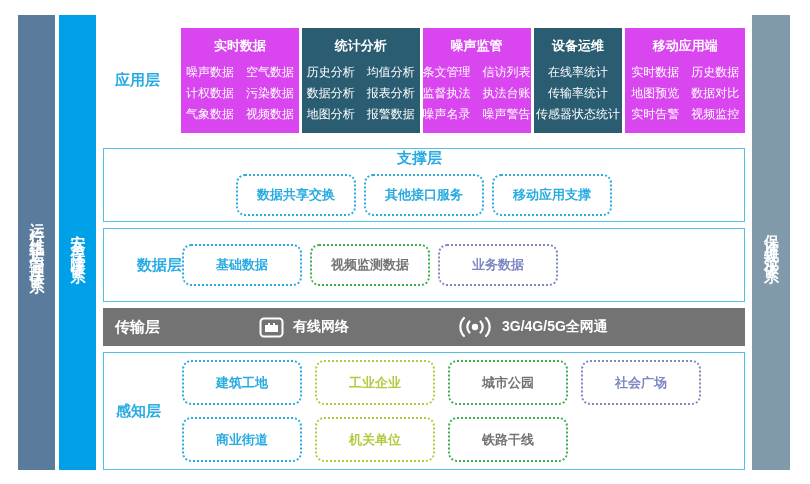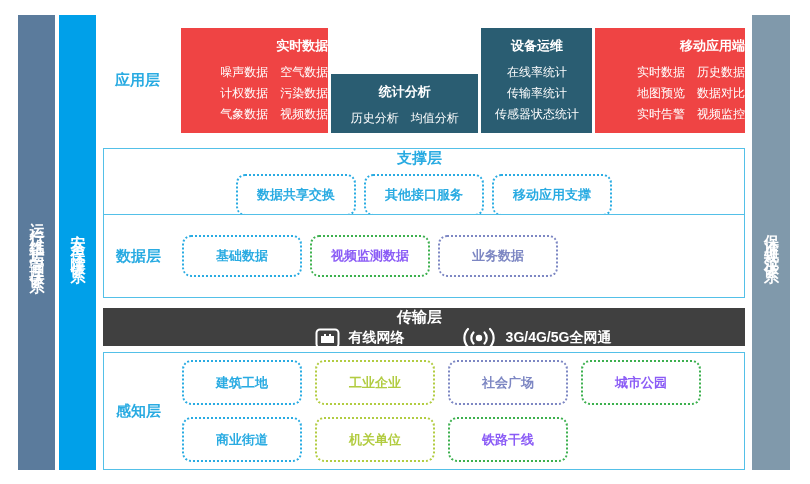--- a/index.html
+++ b/index.html
@@ -29,49 +29,49 @@
   .layer { position: absolute; left: 0; width: 642px; }
   .layer-label {
     color: #29abe2; font-size: 15px; font-weight: bold; white-space: nowrap;
     width: 78px; padding-left: 12px; flex: 0 0 auto;
   }
 
   
   .app-layer { top: 13px; height: 105px; display: flex; align-items: center; }
   .app-cols { flex: 1; display: flex; gap: 3px; height: 105px; }
   .app-col { color: #fff; display: flex; flex-direction: column; padding-top: 9px; }
-  .app-col.light { background: #ef4444; align-items: flex-end; }
+  .app-col.light { background: #d946ef; }
   .app-col.dark  { background: #2a5d72; }
   .app-col-title { text-align: center; font-size: 13px; font-weight: bold; margin-bottom: 7px; }
   .app-row { display: flex; justify-content: center; gap: 12px; font-size: 12px; line-height: 21px; white-space: nowrap; }
-  .col-w1 { flex: 122 1 0; } .col-w2 { flex: 122 1 0; margin-top: 46px; } .col-w3 { flex: 107 1 0; }
+  .col-w1 { flex: 122 1 0; } .col-w2 { flex: 122 1 0; } .col-w3 { flex: 107 1 0; }
   .col-w4 { flex: 92 1 0; }  .col-w5 { flex: 124 1 0; }
 
   
   .row-box { border: 1px solid #53c0e8; background: #ffffff; display: flex; align-items: center; }
   .support-layer { top: 133px; height: 74px; flex-direction: column; }
-  .data-layer { top: 199px; height: 84px; }
+  .data-layer { top: 213px; height: 74px; text-align: right; }
   .row-items { flex: 1; display: flex; gap: 8px; align-items: center; }
   .dash-box {
     min-width: 120px; height: 42px; border-radius: 9px; border: 2px dotted;
     display: flex; align-items: center; justify-content: center;
     font-size: 13px; font-weight: bold; padding: 0 8px; white-space: nowrap;
     background: #ffffff;
   }
   .c-blue   { color: #29abe2; border-color: #29abe2; }
   .c-lime   { color: #b2cc41; border-color: #b2cc41; }
-  .c-green  { color: #8b5cf6; border-color: #3cb04e; }
+  .c-green  { color: #737373; border-color: #3cb04e; }
   .c-purple { color: #7d87c3; border-color: #7d87c3; }
 
   
   .trans-layer {
-    top: 293px; height: 38px; background: #404040; display: flex; align-items: center; flex-direction: column;
+    top: 293px; height: 38px; background: #737373; display: flex; align-items: center;
   }
   .trans-layer .layer-label { color: #ffffff; }
-  .trans-items { flex: 1; display: flex; align-items: center; gap: 56px; padding-left: 78px; }
+  .trans-items { flex: 1; display: flex; align-items: center; gap: 108px; padding-left: 78px; }
   .trans-item { display: flex; align-items: center; gap: 9px; color: #ffffff; font-size: 14px; font-weight: bold; white-space: nowrap; }
   .trans-item svg { display: block; }
 
   
   .perception-layer { top: 337px; height: 118px; }
   .perc-grid {
     flex: 1; display: grid; grid-template-columns: repeat(4, 120px);
     column-gap: 13px; row-gap: 12px; align-content: center;
   }
   .perc-grid .dash-box { height: 45px; }
@@ -122,20 +122,35 @@
           <div class="app-row">
             <span>数据分析</span>
             <span>报表分析</span>
           </div>
           <div class="app-row">
             <span>地图分析</span>
             <span>报警数据</span>
           </div>
         </div>
 
+        <div class="app-col light col-w3">
+          <div class="app-col-title">噪声监管</div>
+          <div class="app-row">
+            <span>条文管理</span>
+            <span>信访列表</span>
+          </div>
+          <div class="app-row">
+            <span>监督执法</span>
+            <span>执法台账</span>
+          </div>
+          <div class="app-row">
+            <span>噪声名录</span>
+            <span>噪声警告</span>
+          </div>
+        </div>
 
         <div class="app-col dark col-w4">
           <div class="app-col-title">设备运维</div>
           <div class="app-row">
             <span>在线率统计</span>
           </div>
           <div class="app-row">
             <span>传输率统计</span>
           </div>
           <div class="app-row">
@@ -205,22 +220,22 @@
           <span>3G/4G/5G全网通</span>
         </div>
       </div>
     </section>
 
     <section class="layer row-box perception-layer">
       <div class="layer-label">感知层</div>
       <div class="perc-grid">
         <div class="dash-box c-blue">建筑工地</div>
         <div class="dash-box c-lime">工业企业</div>
+        <div class="dash-box c-green">城市公园</div>
         <div class="dash-box c-purple">社会广场</div>
-        <div class="dash-box c-green">城市公园</div>
         <div class="dash-box c-blue">商业街道</div>
         <div class="dash-box c-lime">机关单位</div>
         <div class="dash-box c-green">铁路干线</div>
       </div>
     </section>
 
   </main>
 </div>
 
 </body></html>

